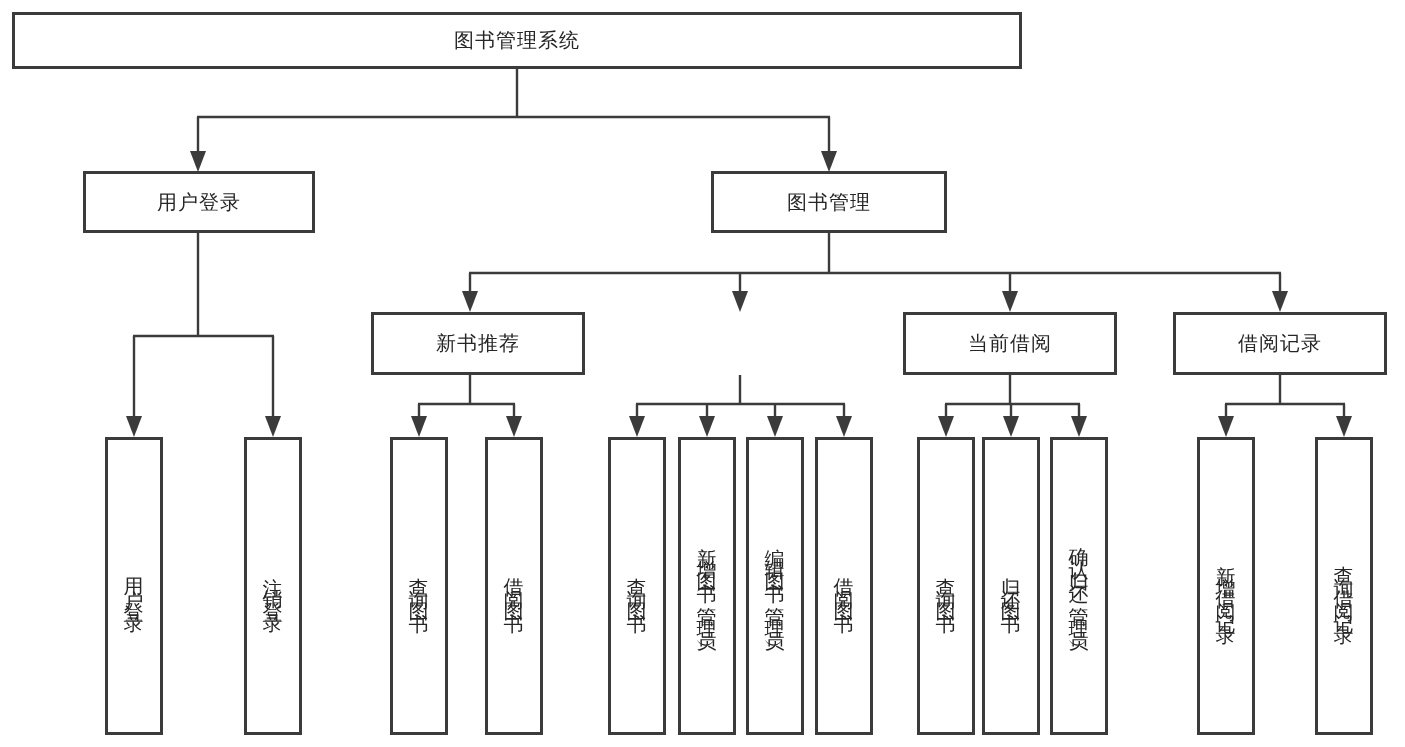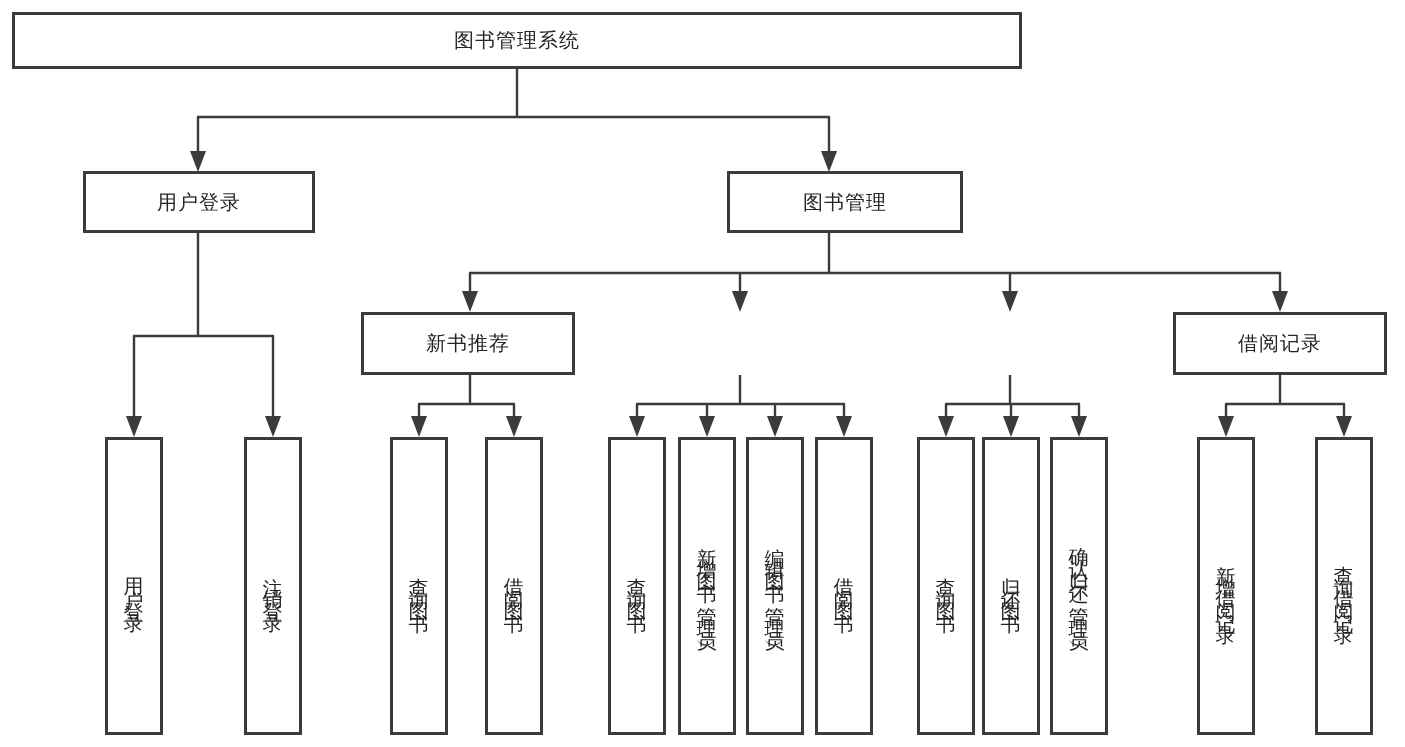--- a/index.html
+++ b/index.html
@@ -26,22 +26,22 @@
     writing-mode:vertical-rl;
     text-orientation:mixed;
     font-size:20px;
     letter-spacing:12px;
     line-height:1;
     white-space:nowrap;
   }
   
   .n-root {left:12px;  top:12px;  width:1010px;height:57px;}
   .n-login{left:83px;  top:171px; width:232px; height:62px;}
-  .n-mgmt {left:711px; top:171px; width:236px; height:62px;margin-left:16px;}
-  .n-l3a{left:361px;}.n-l3b{left:633px;}.n-l3c{left:903px;}.n-l3d{left:1173px;}
+  .n-mgmt {left:711px; top:171px; width:236px; height:62px;}
+  .n-l3a{left:371px;}.n-l3b{left:633px;}.n-l3c{left:903px;}.n-l3d{left:1173px;}
   .l3{top:312px;width:214px;height:63px;font-size:20px;}
   
   .c-u1{left:105px;}.c-u2{left:244px;}
   .c-n1{left:390px;}.c-n2{left:485px;}
   .c-b1{left:608px;}.c-b2{left:678px;}.c-b3{left:746px;}.c-b4{left:815px;}
   .c-c1{left:917px;}.c-c2{left:982px;}.c-c3{left:1050px;}
   .c-r1{left:1197px;}.c-r2{left:1315px;}
   .watermark{
     position:absolute;
     right:4px;top:716px;
@@ -106,20 +106,23 @@
   <div class="node hbox n-login">
     <span>用户登录</span>
   </div>
   <div class="node hbox n-mgmt">
     <span>图书管理</span>
   </div>
 
   <div class="node hbox l3 n-l3a">
     <span>新书推荐</span>
   </div>
+  <div class="node hbox l3 n-l3c">
+    <span>当前借阅</span>
+  </div>
   <div class="node hbox l3 n-l3d">
     <span>借阅记录</span>
   </div>
 
   <div class="node vbox c-u1">
     <span class="vtext">用户登录</span>
   </div>
   <div class="node vbox c-u2">
     <span class="vtext">注销登录</span>
   </div>

